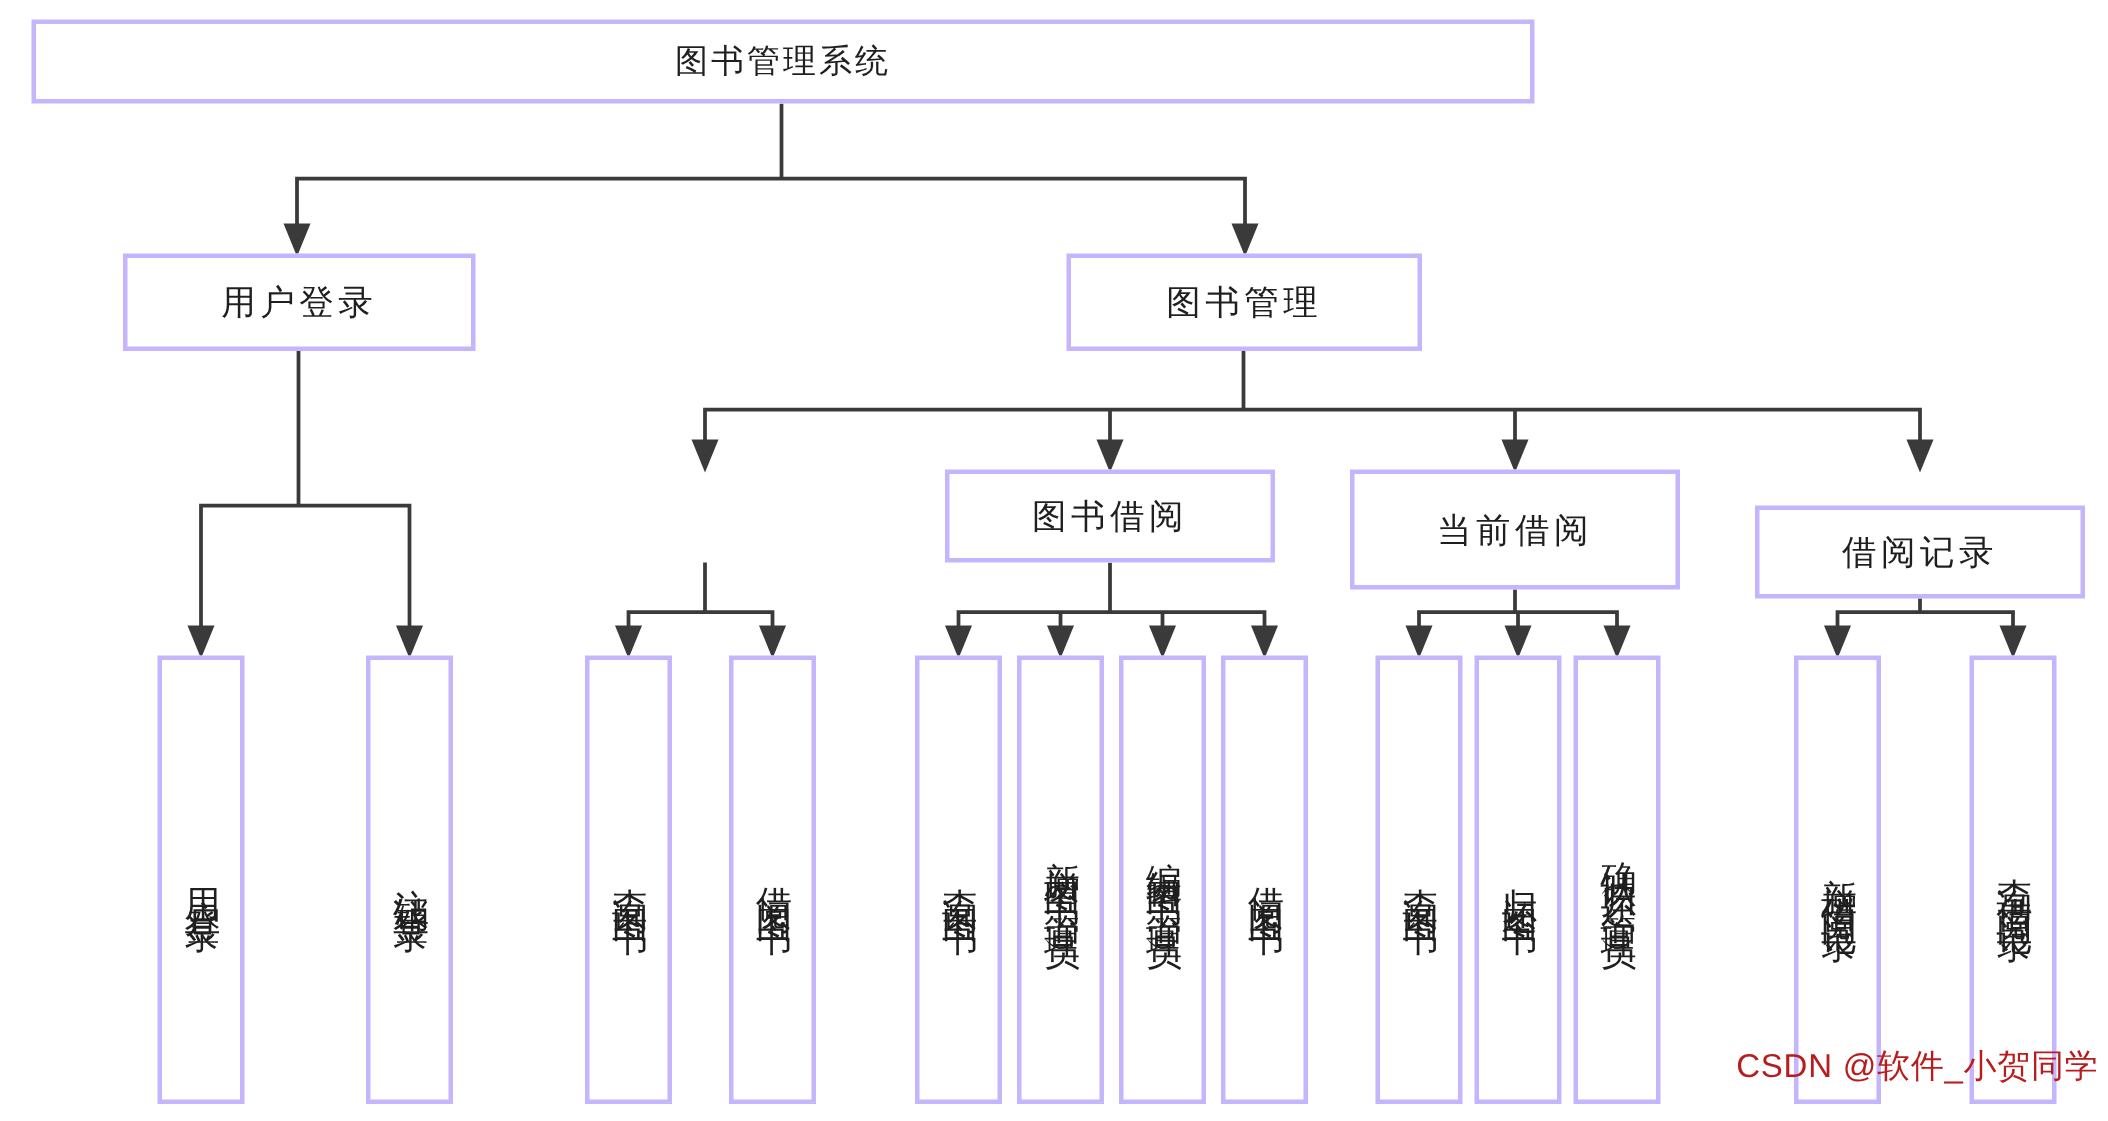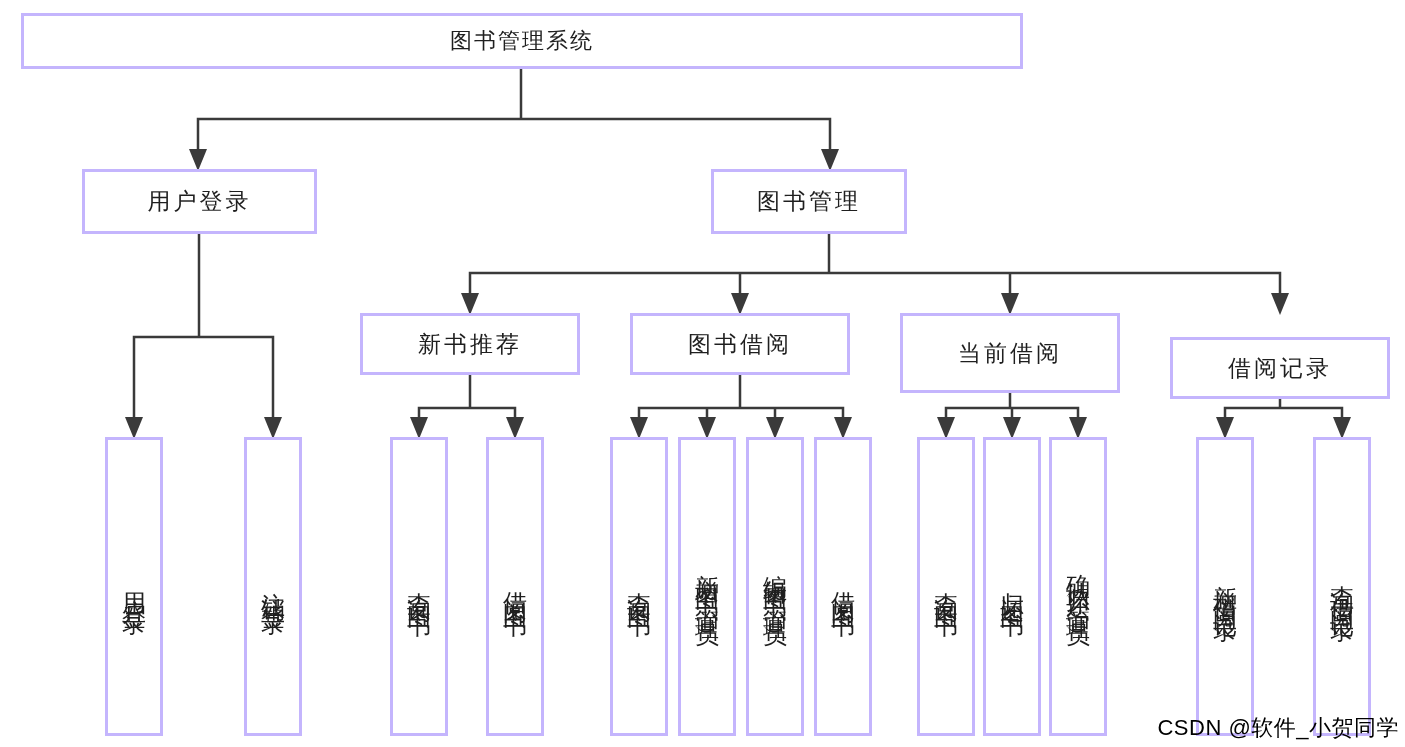--- a/index.html
+++ b/index.html
@@ -39,23 +39,23 @@
   .box.leaf {
     writing-mode: vertical-rl;
     text-orientation: mixed;
     font-size: 24px;
     letter-spacing: 7px;
     line-height: 1;
   }
   .watermark {
     position: absolute;
     right: 6px;
-    bottom: 4px;
+    bottom: 21px;
     font-size: 22px;
-    color: #000000;
+    color: #b91c1c;
     letter-spacing: 0.5px;
     z-index: 5;
     white-space: nowrap;
   }
 </style>
 </head>
 <body>
 
 <div class="canvas">
 
@@ -92,23 +92,22 @@
       <polygon points="1012,439 1003,417 1021,417"></polygon>
       <polygon points="1078,439 1069,417 1087,417"></polygon>
       <polygon points="1225,439 1216,417 1234,417"></polygon>
       <polygon points="1342,439 1333,417 1351,417"></polygon>
     </g>
   </svg>
 
   <div class="box title" style="left:21px; top:13px; width:1002px; height:56px;">图书管理系统</div>
 
   <div class="box h" style="left:82px; top:169px; width:235px; height:65px;">用户登录</div>
-  <div class="box h" style="left:711px; top:169px; width:196px; height:65px;">图书管理</div>
+  <div class="box h" style="left:711px; top:169px; width:237px; height:65px;">图书管理</div>
 
-  <div class="box h" style="left:360px; top:313px; width:220px; height:62px;">新书推荐</div>
   <div class="box h" style="left:630px; top:313px; width:220px; height:62px;">图书借阅</div>
   <div class="box h" style="left:900px; top:313px; width:220px; height:80px;">当前借阅</div>
   <div class="box h" style="left:1170px; top:313px; width:220px; height:62px;margin-top:24px;">借阅记录</div>
 
   <div class="box leaf" style="left:105px; top:437px; width:58px; height:299px;">用户登录</div>
   <div class="box leaf" style="left:244px; top:437px; width:58px; height:299px;">注销登录</div>
 
   <div class="box leaf" style="left:390px; top:437px; width:58px; height:299px;">查询图书</div>
   <div class="box leaf" style="left:486px; top:437px; width:58px; height:299px;">借阅图书</div>
 

